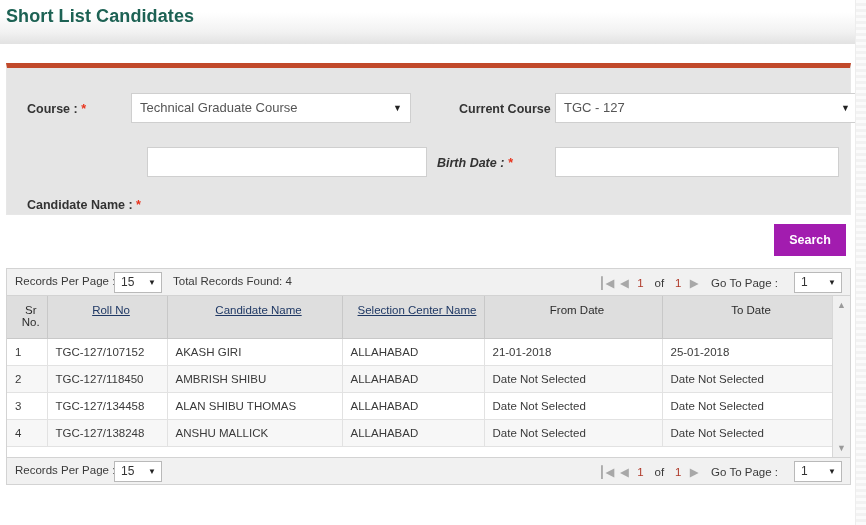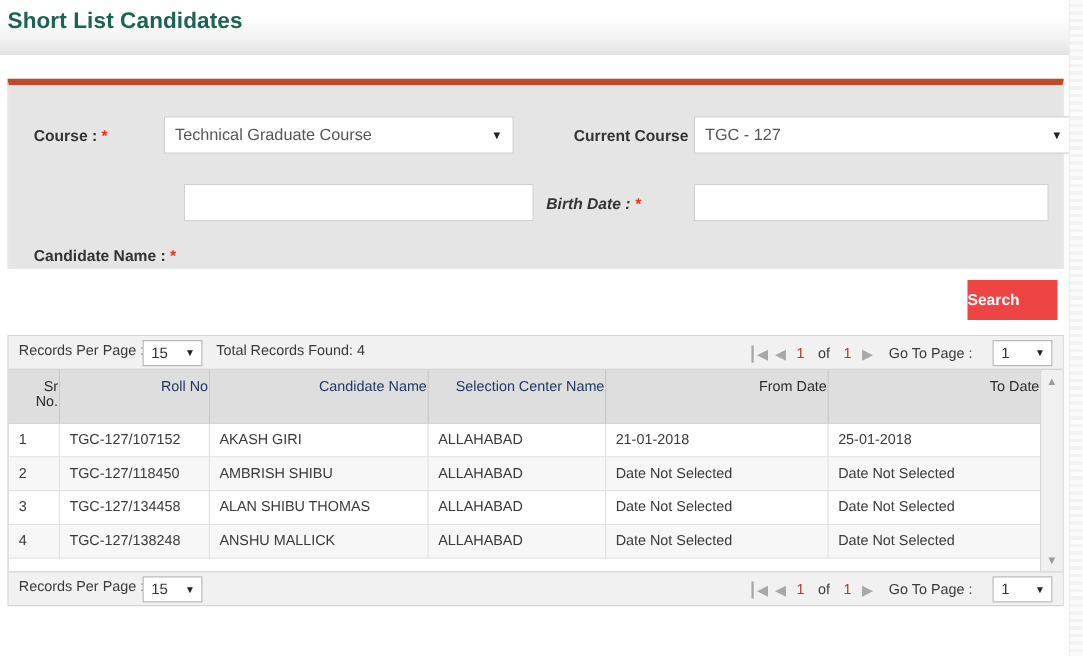--- a/index.html
+++ b/index.html
@@ -85,27 +85,28 @@
     color: #777777;
   }
 
   
   .search-btn {
     position: absolute;
     left: 774px;
     top: 224px;
     width: 72px;
     height: 32px;
-    background: #ef4444;
+    background: #a21caf;
     border: none;
     color: #ffffff;
     font-family: "Liberation Sans", sans-serif;
     font-size: 12.5px;
     font-weight: bold;
     cursor: pointer;
+    text-align: center;
     line-height: 32px;
     box-sizing: border-box;
   }
 
   
   .grid {
     position: absolute;
     left: 6px;
     top: 268px;
     width: 845px;
@@ -225,33 +226,34 @@
     height: 161px;
     overflow: hidden;
   }
   table.data {
     border-collapse: collapse;
     width: 825px;
     table-layout: fixed;
   }
   table.data th {
     background: #dedede;
-    text-align: right;
+    text-align: center;
     vertical-align: top;
     font-size: 11.5px;
     font-weight: normal;
     color: #2c2c2c;
     padding: 8px 0 8px 8px;
     height: 42px;
     box-sizing: border-box;
     border-right: 1px solid #c8c8c8;
     border-bottom: 1px solid #c8c8c8;
   }
   table.data th .hdr-link {
     color: #1f3864;
+    text-decoration: underline;
     cursor: pointer;
   }
   table.data th .hdr-plain {
     color: #2c2c2c;
   }
   table.data td {
     font-size: 11.5px;
     color: #3a3a3a;
     padding: 0 0 0 8px;
     height: 27px;

